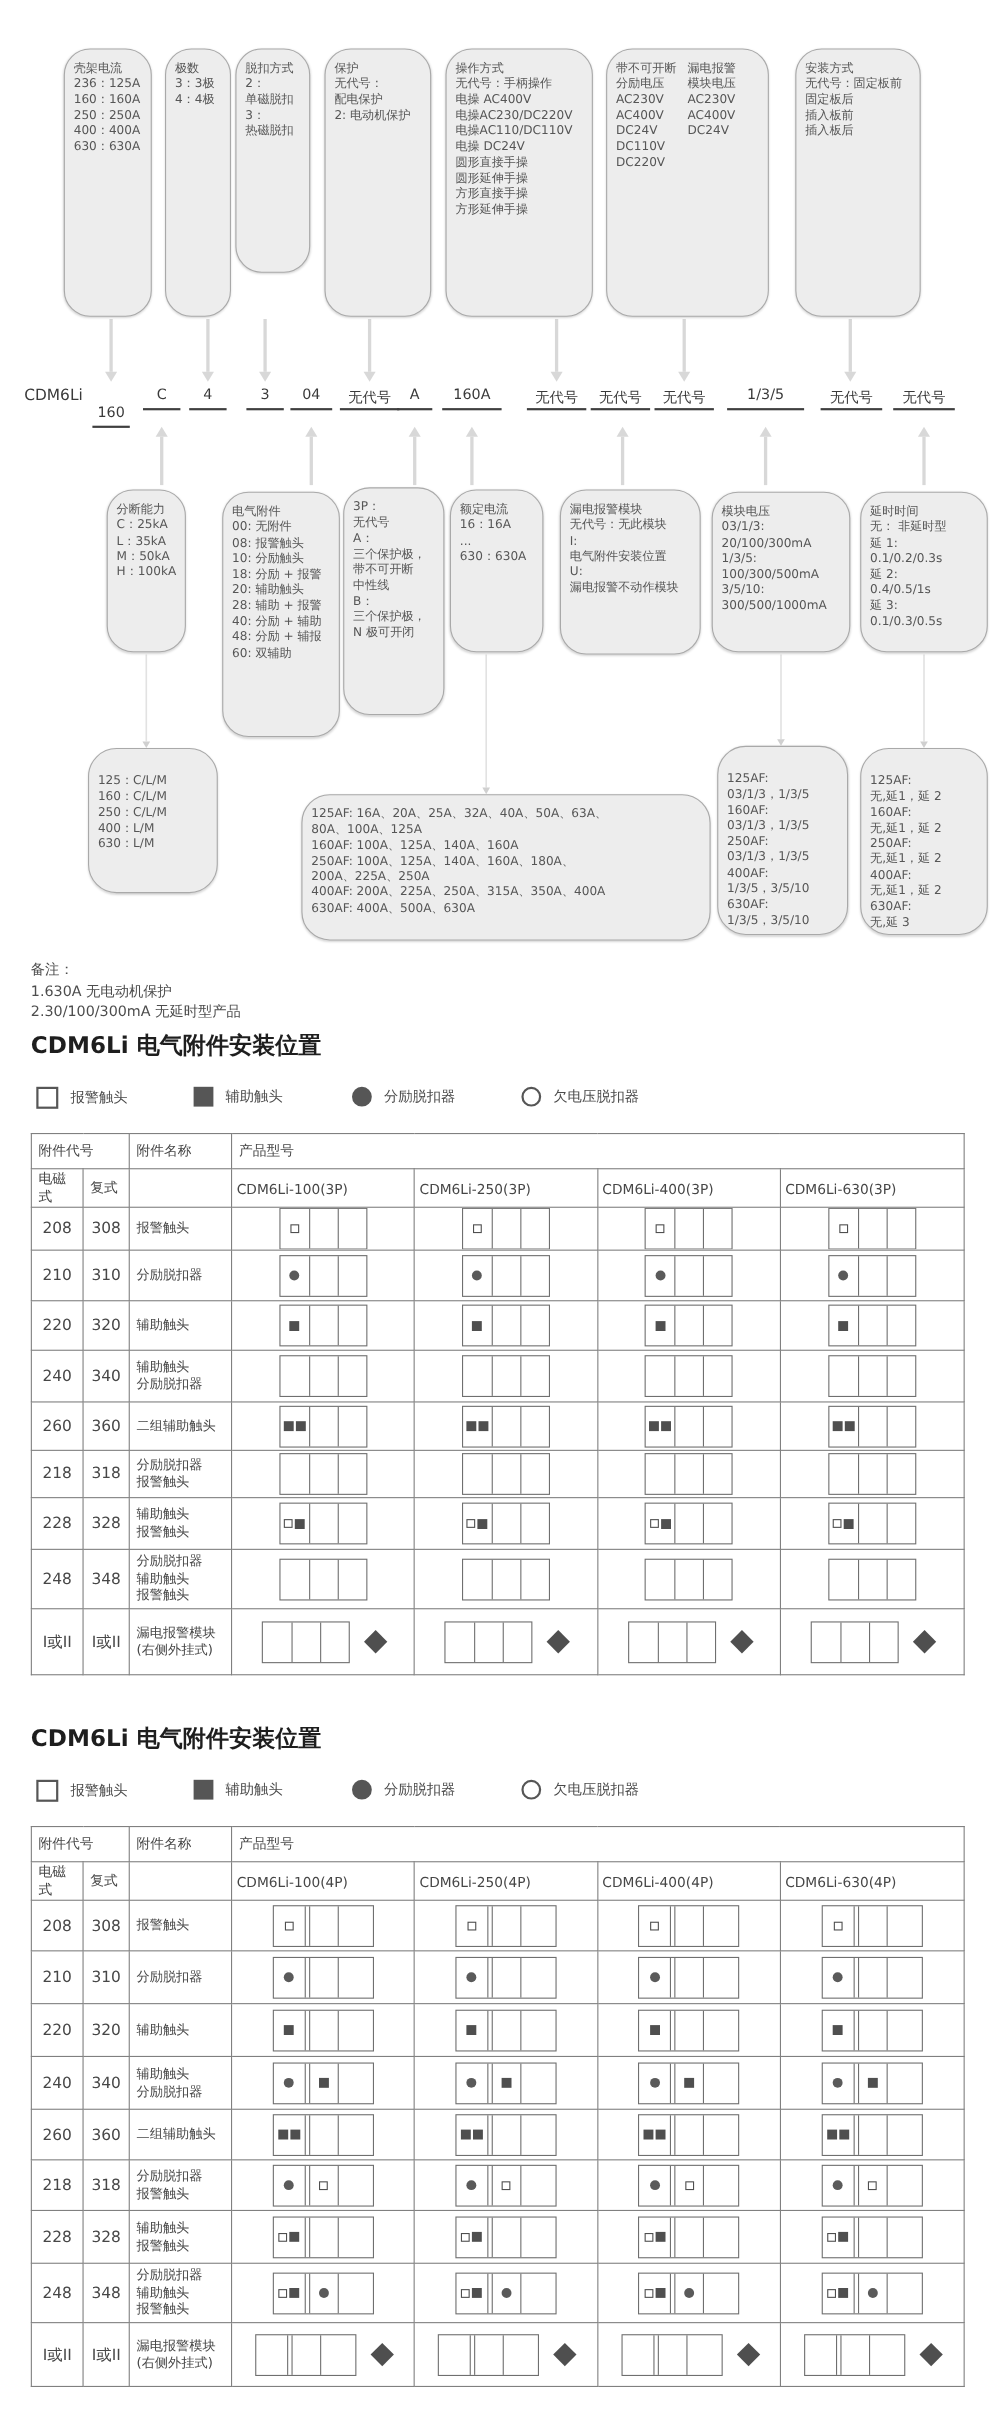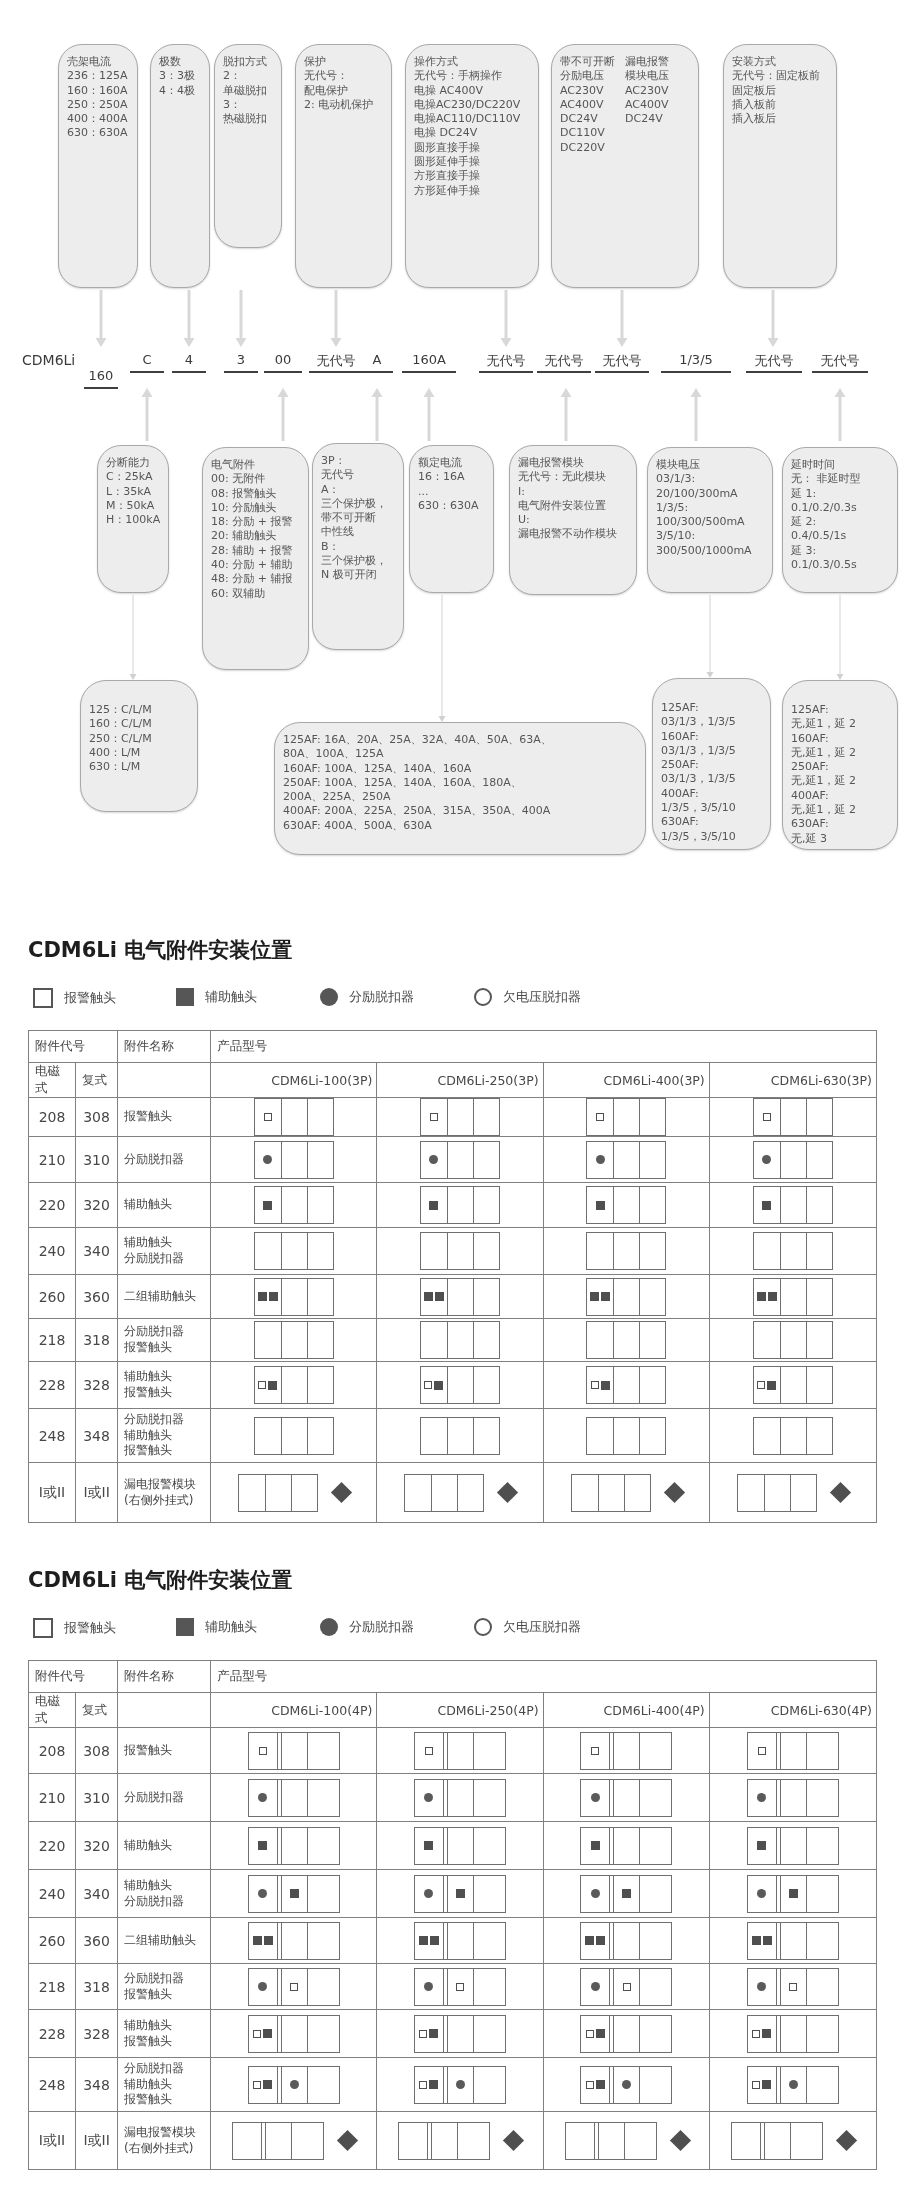--- a/index.html
+++ b/index.html
@@ -18,21 +18,21 @@
   .sec-title{position:absolute;left:28px;font-size:21px;font-weight:bold;color:#1e1e1e;white-space:nowrap;}
   .legend-item{position:absolute;display:flex;align-items:center;gap:11px;font-size:13px;color:#4a4a4a;white-space:nowrap;}
   .ic-q{width:20px;height:20px;background:#fff;border:2px solid #565656;box-sizing:border-box;}
   .ic-f{width:18px;height:18px;background:#565656;}
   .ic-c{width:18px;height:18px;border-radius:50%;background:#565656;}
   .ic-o{width:18px;height:18px;border-radius:50%;border:2px solid #565656;box-sizing:border-box;background:#fff;}
   .tbl{position:absolute;border-collapse:collapse;table-layout:fixed;background:#fff;}
   .tbl td{border:1px solid #808080;color:#474747;font-size:12.5px;padding:0 4px;box-sizing:border-box;
           overflow:hidden;}
   .tbl td.hd{padding-left:6px;}
-  .tbl td.prodname{text-align:right;}
+  .tbl td.prodname{text-align:left;}
   .tbl td.code{text-align:center;font-size:14px;}
   .tbl td.nm{font-size:12px;line-height:1.3;padding-left:6px;}
   .slotwrap{display:flex;align-items:center;justify-content:center;}
   .slotbox{display:flex;border:1px solid #6f6f6f;background:#fff;height:36px;box-sizing:content-box;}
   .slot{border-right:1px solid #6f6f6f;display:flex;align-items:center;justify-content:center;gap:2px;}
   .slot:last-child{border-right:none;}
   .ndivider{width:3px;border-right:1px solid #6f6f6f;}
   .sym-q{width:8px;height:8px;border:1px solid #4f4f4f;background:#fff;box-sizing:border-box;}
   .sym-f{width:9px;height:9px;background:#4f4f4f;}
   .sym-c{width:9px;height:9px;border-radius:50%;background:#5a5a5a;}
@@ -247,31 +247,36 @@
         <div class="ln">无,延1，延 2</div>
         <div class="ln">400AF:</div>
         <div class="ln">无,延1，延 2</div>
         <div class="ln">630AF:</div>
         <div class="ln">无,延 3</div>
       </div>
       <span class="seg" style="left: 84px; top: 368px; width: 34px;">160</span>
       <span class="seg" style="left: 130px; top: 352px; width: 34px;">C</span>
       <span class="seg" style="left: 172px; top: 352px; width: 34px;">4</span>
       <span class="seg" style="left: 224px; top: 352px; width: 34px;">3</span>
-      <span class="seg" style="left: 264px; top: 352px; width: 38px;">00</span>
+      <span class="seg" style="left: 264px; top: 352px; width: 38px;">04</span>
       <span class="seg" style="left: 309px; top: 352px; width: 54px;">无代号</span>
       <span class="seg" style="left: 361px; top: 352px; width: 32px;">A</span>
       <span class="seg" style="left: 402px; top: 352px; width: 54px;">160A</span>
       <span class="seg" style="left: 479px; top: 352px; width: 54px;">无代号</span>
       <span class="seg" style="left: 537px; top: 352px; width: 54px;">无代号</span>
       <span class="seg" style="left: 595px; top: 352px; width: 54px;">无代号</span>
       <span class="seg" style="left: 661px; top: 352px; width: 70px;">1/3/5</span>
       <span class="seg" style="left: 746px; top: 352px; width: 56px;">无代号</span>
       <span class="seg" style="left: 812px; top: 352px; width: 56px;">无代号</span>
     </div>
+  <div class="notes">
+    <div>备注：</div>
+    <div>1.630A 无电动机保护</div>
+    <div>2.30/100/300mA 无延时型产品</div>
+  </div>
   <div id="sections">
       <div class="sec-title" style="top: 936px;">CDM6Li 电气附件安装位置</div>
       <div class="legend-item" style="left: 33px; top: 988px;">
         <span class="ic-q"></span>
         <span>报警触头</span>
       </div>
       <div class="legend-item" style="left: 176px; top: 988px;">
         <span class="ic-f"></span>
         <span>辅助触头</span>
       </div>

